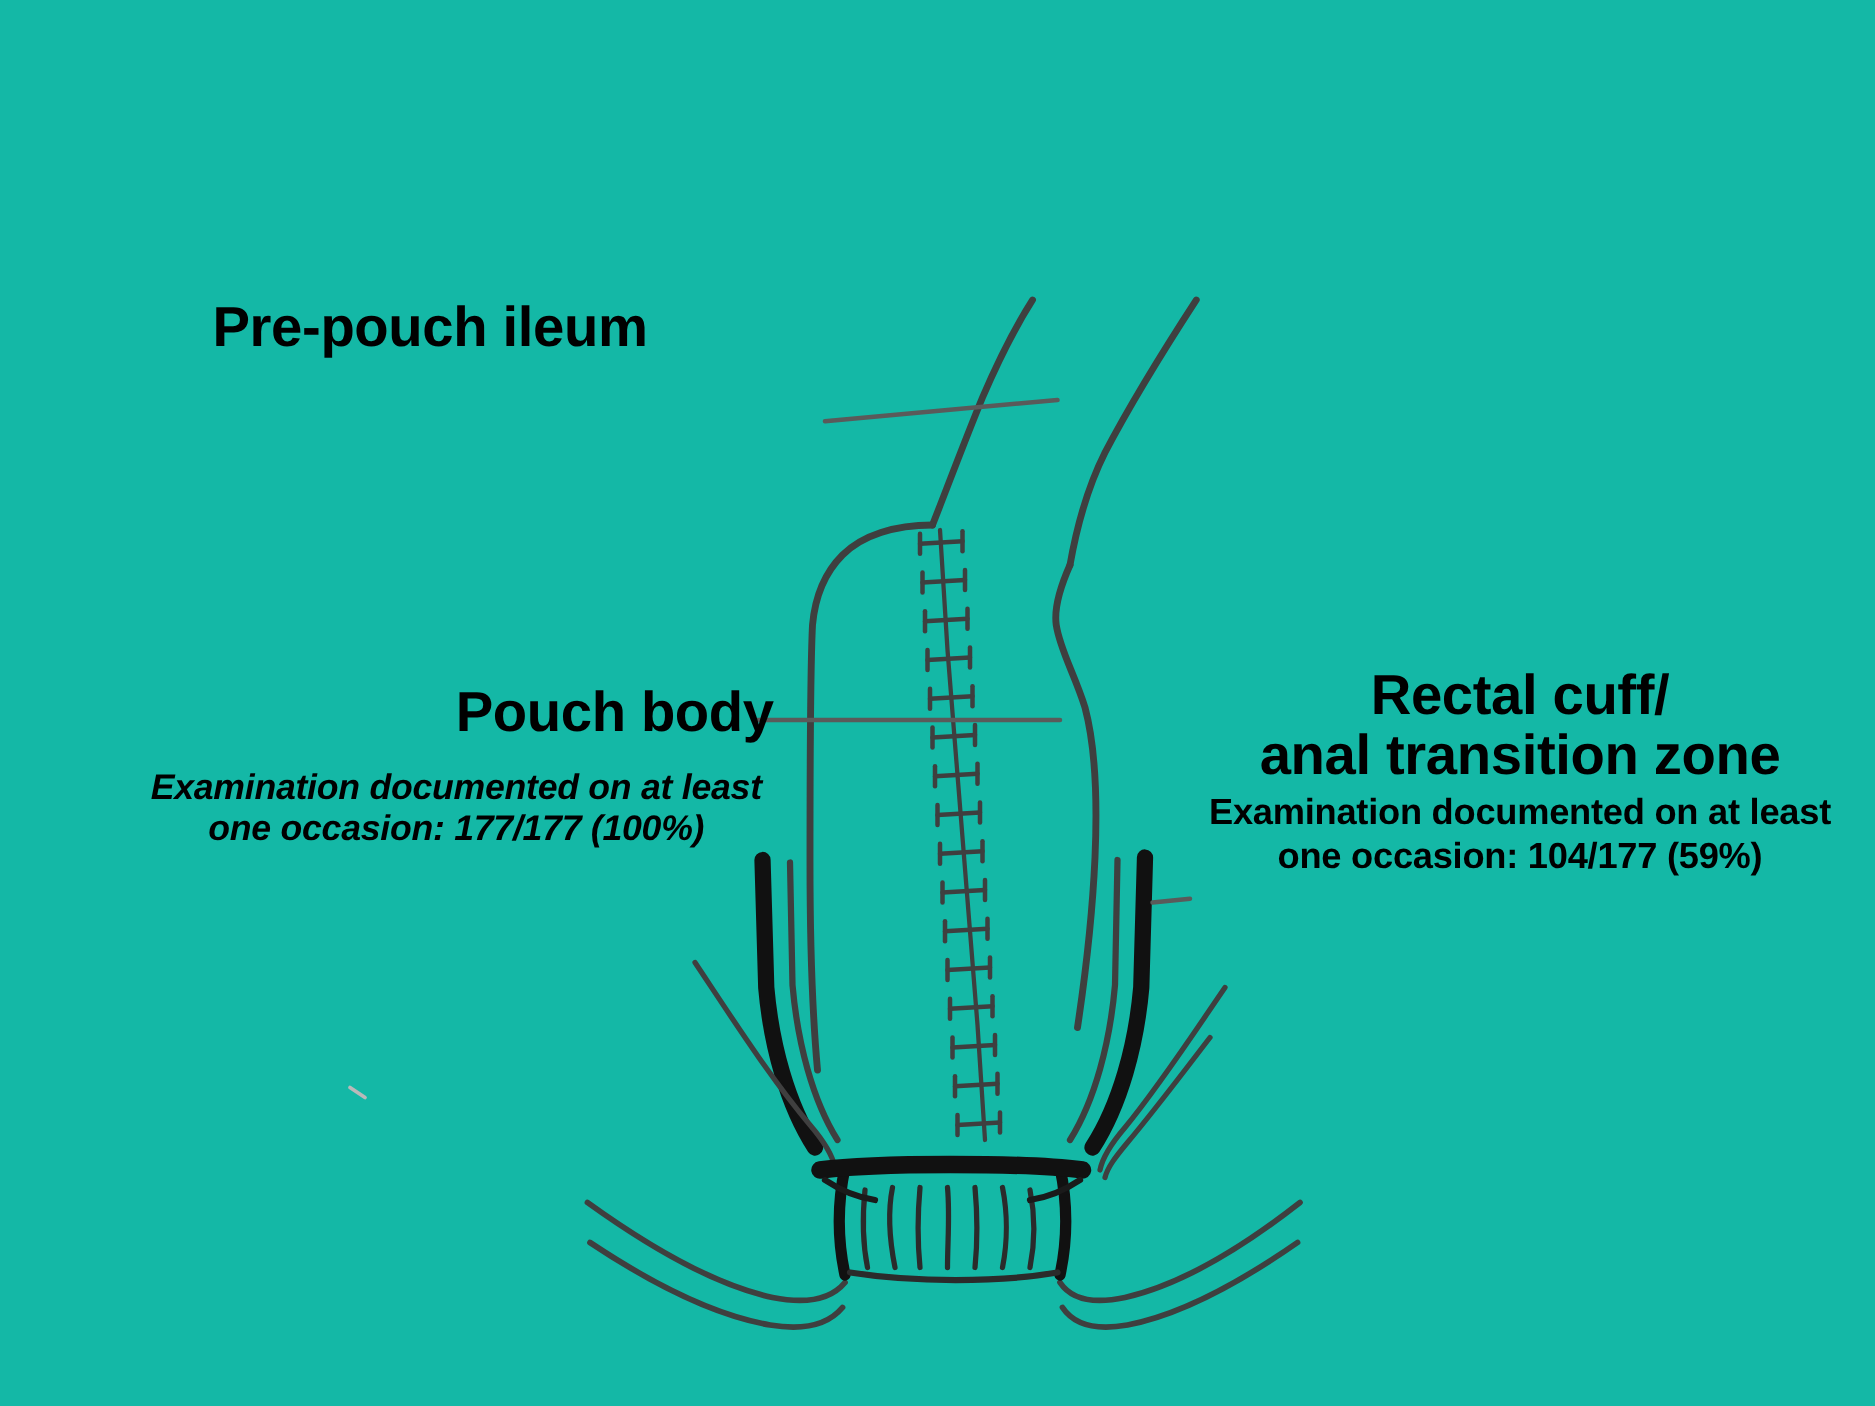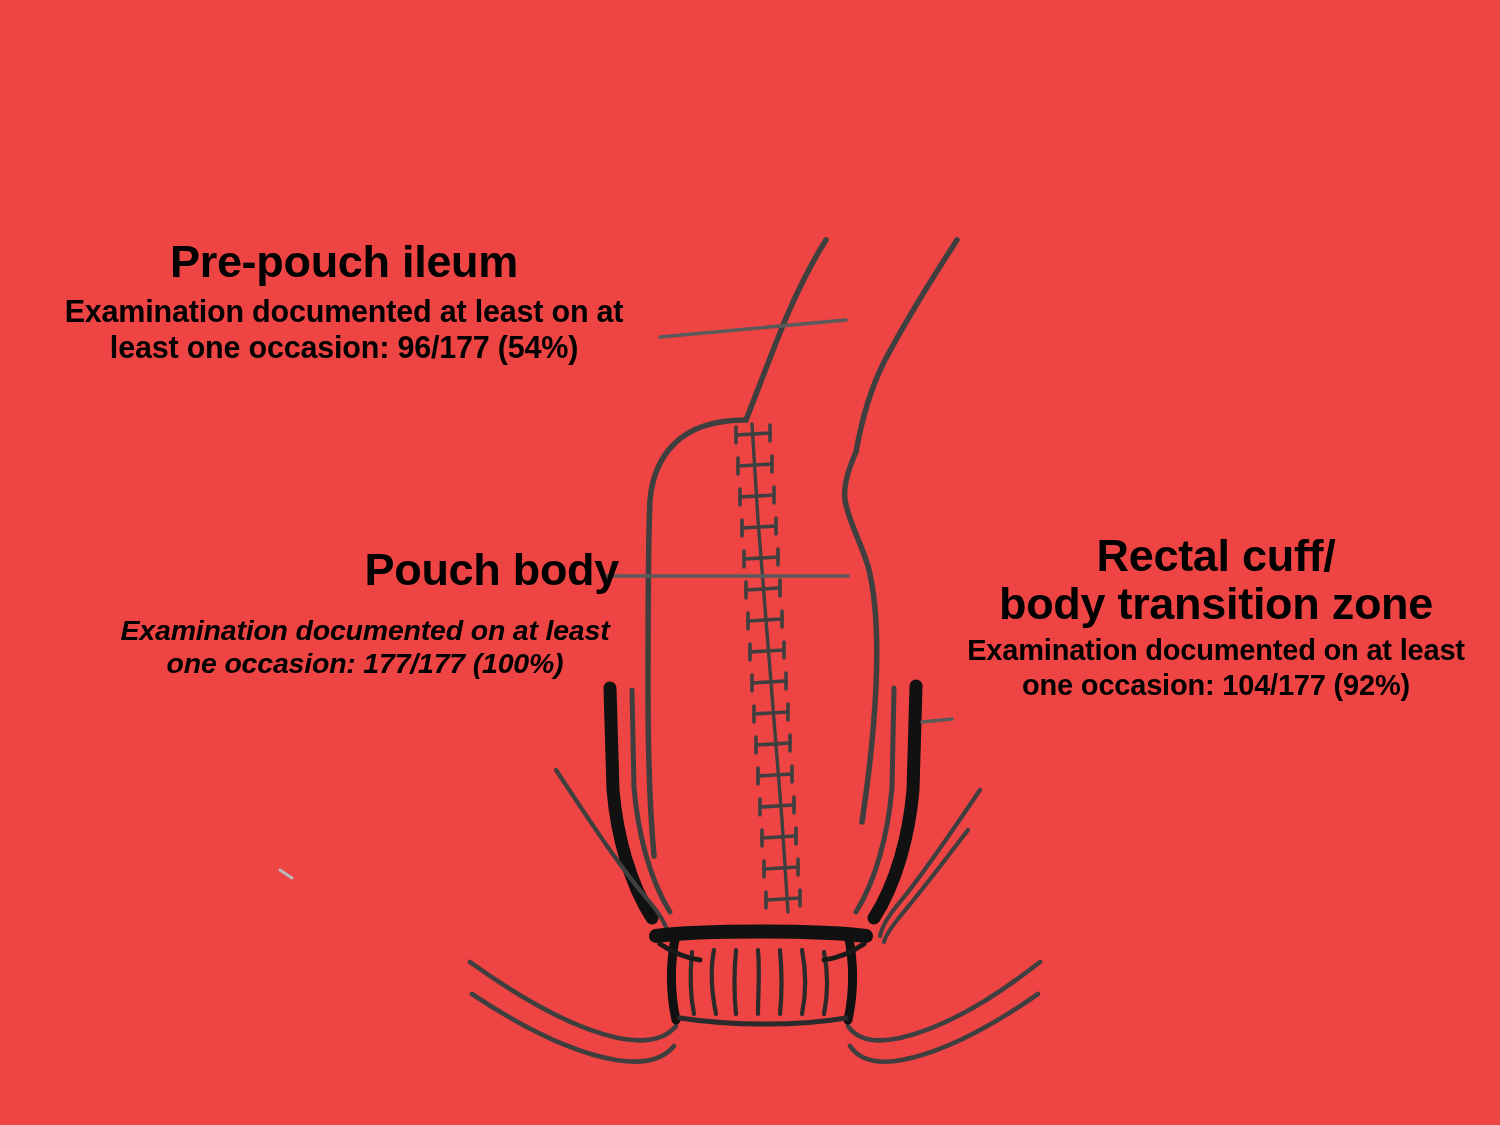--- a/index.html
+++ b/index.html
@@ -8,21 +8,21 @@
     background: #ffffff;
   }
   body {
     font-family: "Liberation Sans", "DejaVu Sans", sans-serif;
     color: #000000;
   }
   #slide {
     position: relative;
     width: 1500px;
     height: 1125px;
-    background: #ef4444;
+    background: #14b8a6;
     overflow: hidden;
   }
 
   
   .label-block {
     position: absolute;
     text-align: center;
     color: #000000;
   }
   .label-title {
@@ -233,27 +233,26 @@
       <path d="M 280,870 L 292,878" stroke="#b9b9b9" stroke-width="3"></path>
 
       <path d="M 660,337 L 846,320" stroke="#5a5a5a" stroke-width="3.6"></path>
       <path d="M 606,576 L 848,576" stroke="#5a5a5a" stroke-width="3.6"></path>
       <path d="M 922,722 L 952,719" stroke="#5a5a5a" stroke-width="3.6"></path>
     </g>
   </svg>
 
   <div class="label-block" id="block-ileum">
     <div class="label-title">Pre-pouch ileum</div>
-    <div class="label-detail">Examination documented at least on at least one occasion: 96/177 (54%)</div>
   </div>
 
   <div class="label-block" id="block-pouch">
     <div class="label-title">Pouch body</div>
     <div class="label-detail">Examination documented on at least one occasion: 177/177 (100%)</div>
   </div>
 
   <div class="label-block" id="block-cuff">
     <div class="label-title">Rectal cuff/
-body transition zone</div>
-    <div class="label-detail">Examination documented on at least one occasion: 104/177 (92%)</div>
+anal transition zone</div>
+    <div class="label-detail">Examination documented on at least one occasion: 104/177 (59%)</div>
   </div>
 
 </div>
 
 </body></html>

